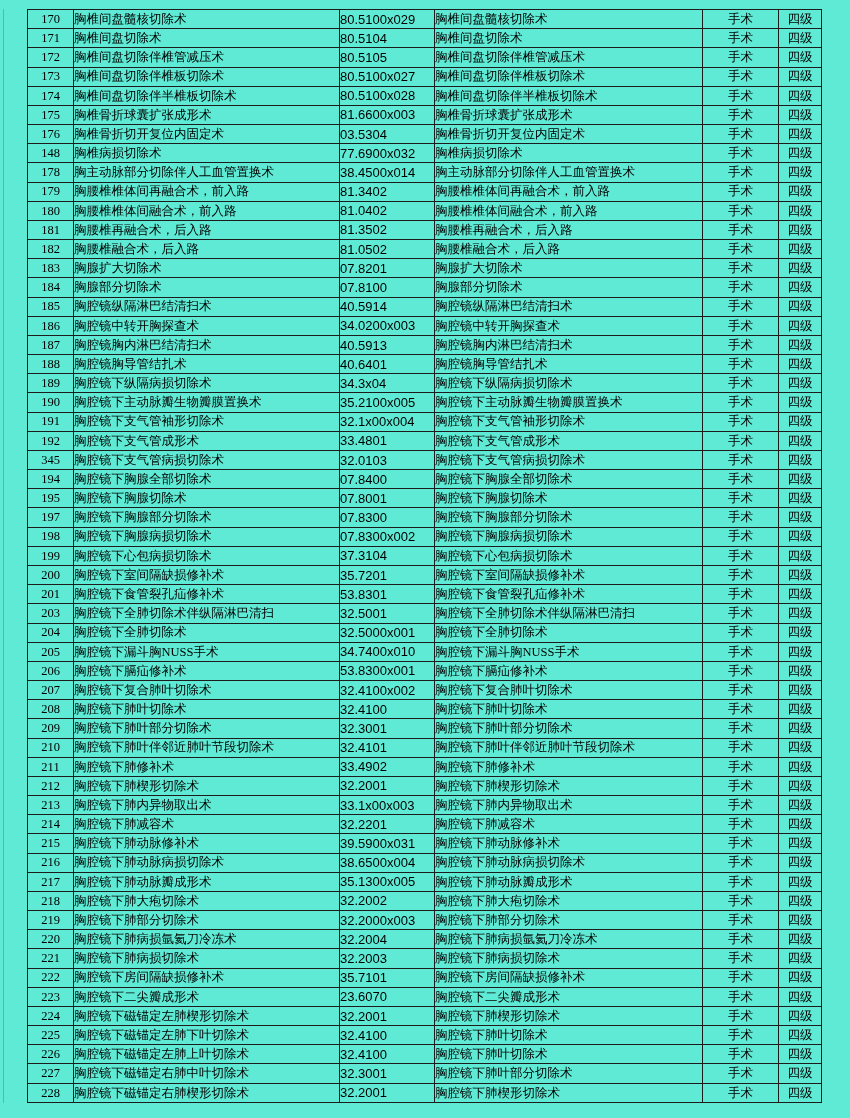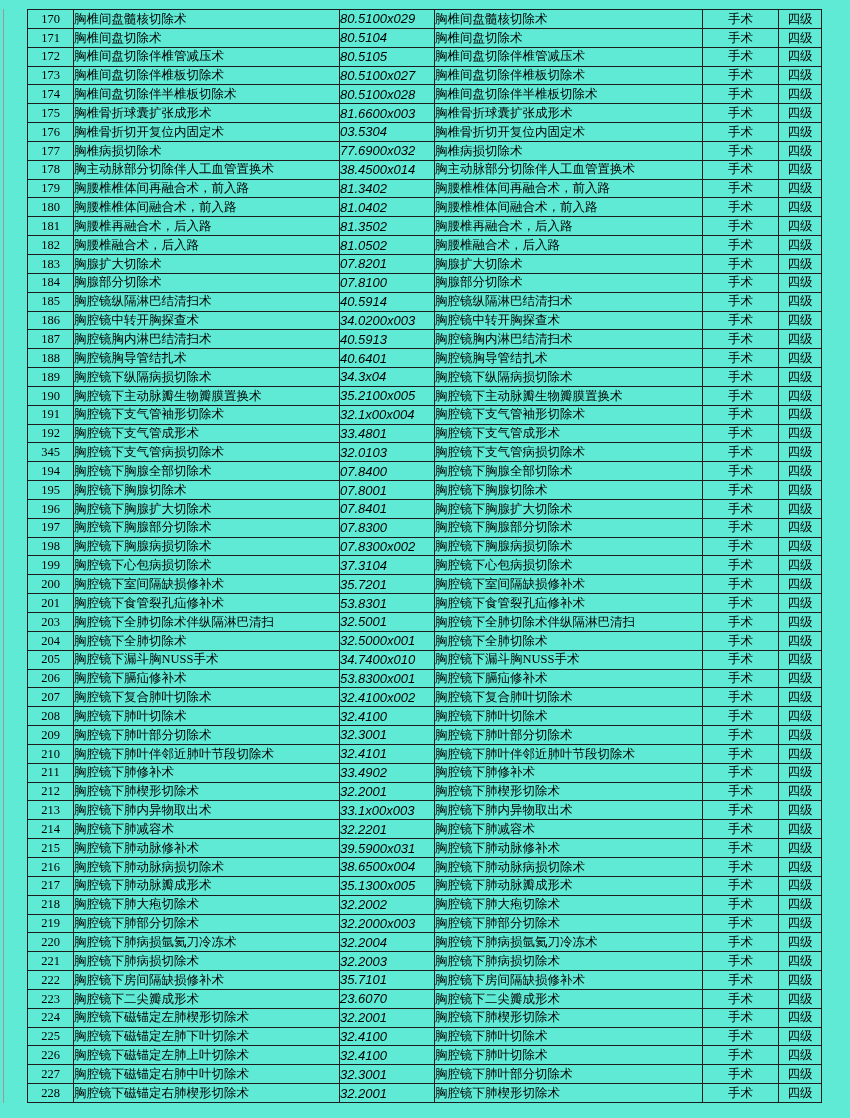--- a/index.html
+++ b/index.html
@@ -51,21 +51,20 @@
     text-align: left;
     padding-left: 5px;
     font-size: 12.5px;
     font-family: "Liberation Serif", "DejaVu Serif", serif;
   }
   td.code {
     text-align: left;
     padding-left: 3px;
     font-size: 13px;
     font-family: "Liberation Sans", "DejaVu Sans", sans-serif;
-    font-style: italic;
   }
   td.category, td.grade {
     text-align: center;
     font-size: 12.5px;
     font-family: "Liberation Serif", "DejaVu Serif", serif;
   }
 </style>
 </head>
 <body>
 
@@ -131,21 +130,21 @@
         </tr>
         <tr>
           <td class="no">176</td>
           <td class="name">胸椎骨折切开复位内固定术</td>
           <td class="code">03.5304</td>
           <td class="name_repeat">胸椎骨折切开复位内固定术</td>
           <td class="category">手术</td>
           <td class="grade">四级</td>
         </tr>
         <tr>
-          <td class="no">177</td>
+          <td class="no">148</td>
           <td class="name">胸椎病损切除术</td>
           <td class="code">77.6900x032</td>
           <td class="name_repeat">胸椎病损切除术</td>
           <td class="category">手术</td>
           <td class="grade">四级</td>
         </tr>
         <tr>
           <td class="no">178</td>
           <td class="name">胸主动脉部分切除伴人工血管置换术</td>
           <td class="code">38.4500x014</td>
@@ -279,28 +278,20 @@
           <td class="code">07.8400</td>
           <td class="name_repeat">胸腔镜下胸腺全部切除术</td>
           <td class="category">手术</td>
           <td class="grade">四级</td>
         </tr>
         <tr>
           <td class="no">195</td>
           <td class="name">胸腔镜下胸腺切除术</td>
           <td class="code">07.8001</td>
           <td class="name_repeat">胸腔镜下胸腺切除术</td>
-          <td class="category">手术</td>
-          <td class="grade">四级</td>
-        </tr>
-        <tr>
-          <td class="no">196</td>
-          <td class="name">胸腔镜下胸腺扩大切除术</td>
-          <td class="code">07.8401</td>
-          <td class="name_repeat">胸腔镜下胸腺扩大切除术</td>
           <td class="category">手术</td>
           <td class="grade">四级</td>
         </tr>
         <tr>
           <td class="no">197</td>
           <td class="name">胸腔镜下胸腺部分切除术</td>
           <td class="code">07.8300</td>
           <td class="name_repeat">胸腔镜下胸腺部分切除术</td>
           <td class="category">手术</td>
           <td class="grade">四级</td>

